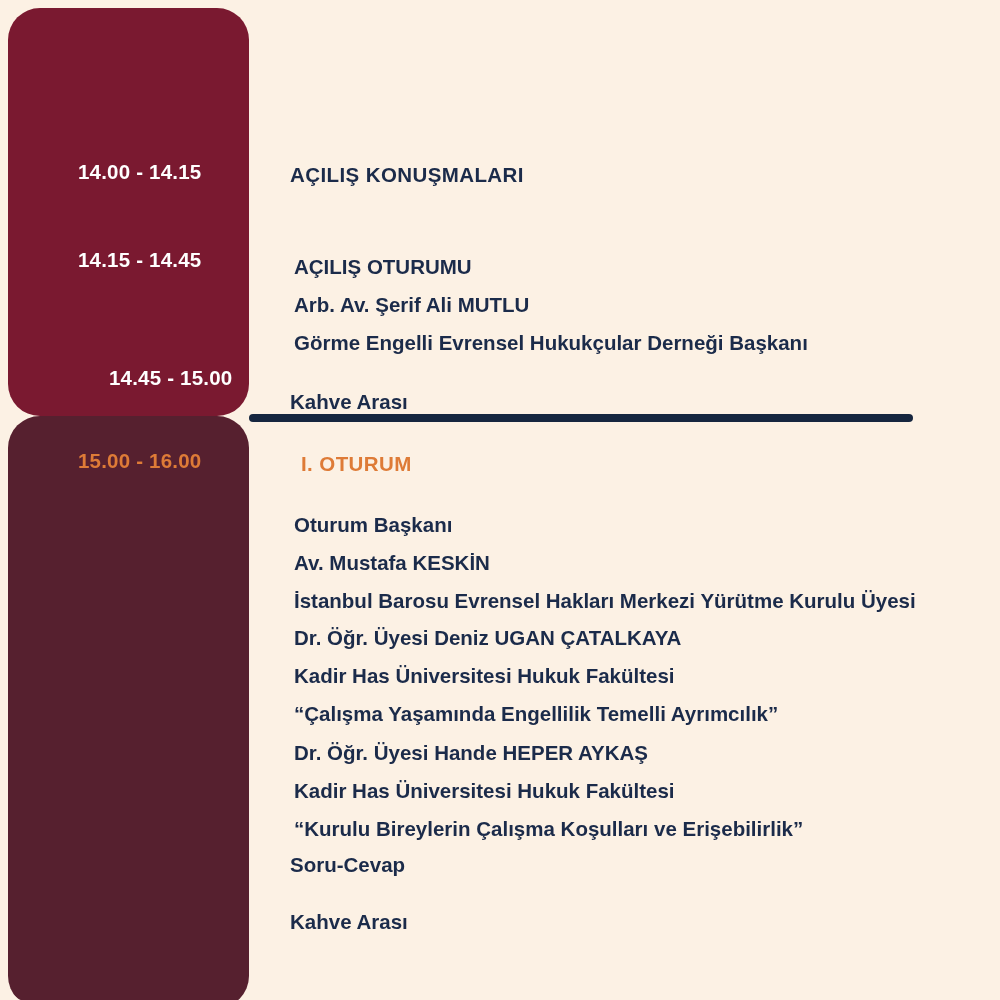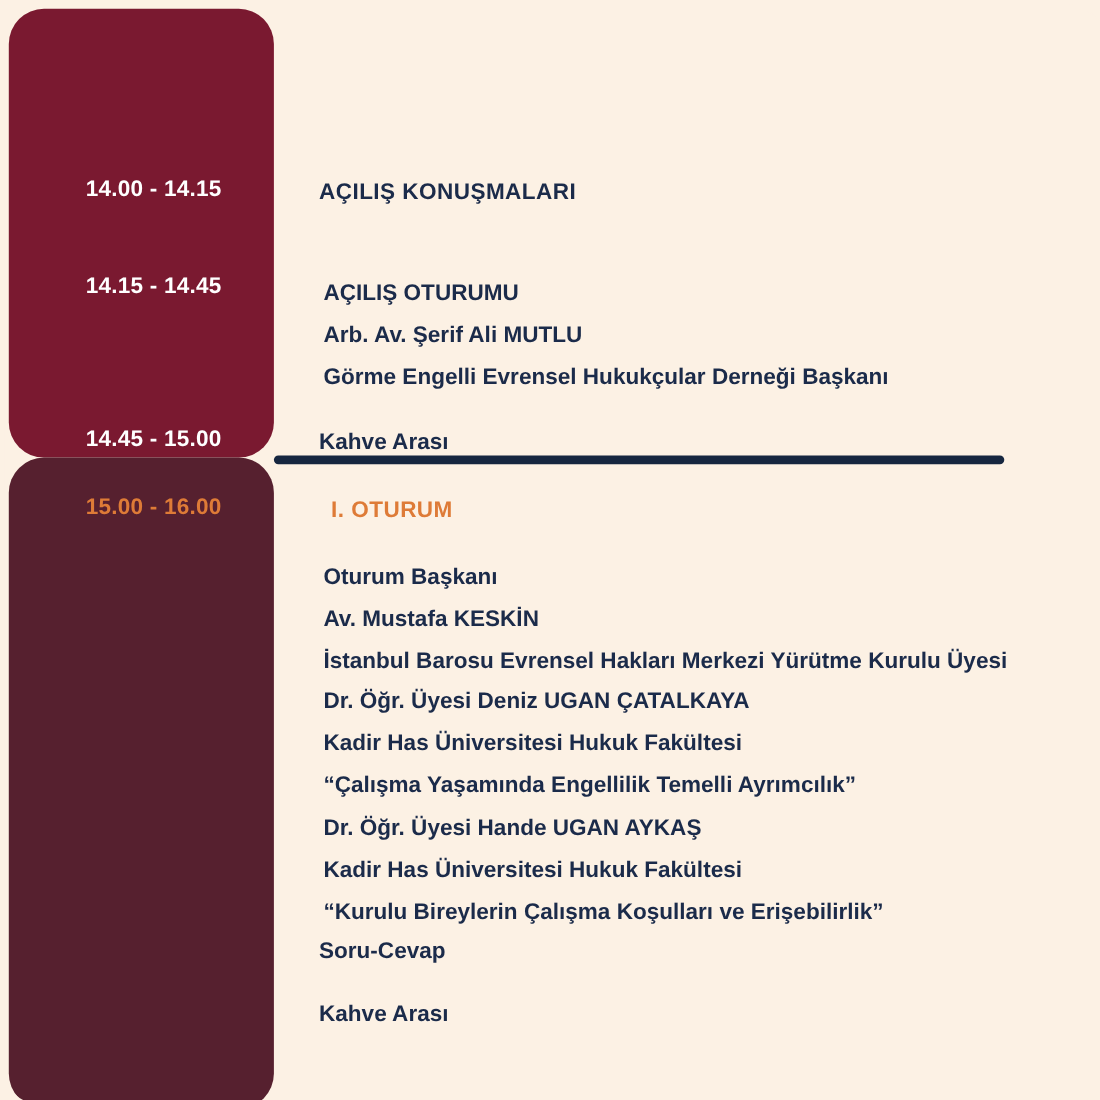--- a/index.html
+++ b/index.html
@@ -63,21 +63,21 @@
     <div class="time-col-upper"></div>
     <div class="time-col-lower"></div>
   </div>
 
   <div class="divider"></div>
 
   <div class="time-label" style="top:148px;">14.00 - 14.15</div>
 
   <div class="time-label" style="top:236px;">14.15 - 14.45</div>
 
-  <div class="time-label" style="top:375px;">14.45 - 15.00</div>
+  <div class="time-label" style="top:354px;margin-left:31px;">14.45 - 15.00</div>
 
   <div class="time-label accent" style="top:437px;">15.00 - 16.00</div>
 
   <div class="content-block caps" style="top:148px;">AÇILIŞ KONUŞMALARI</div>
 
   <div class="content-block" style="top:236px;">
     <span class="line caps">AÇILIŞ OTURUMU</span>
     <span class="line">Arb. Av. Şerif Ali MUTLU</span>
     <span class="line">Görme Engelli Evrensel Hukukçular Derneği Başkanı</span>
   </div>
@@ -92,21 +92,21 @@
     <span class="line">İstanbul Barosu Evrensel Hakları Merkezi Yürütme Kurulu Üyesi</span>
   </div>
 
   <div class="content-block" style="top:607px;">
     <span class="line">Dr. Öğr. Üyesi Deniz UGAN ÇATALKAYA</span>
     <span class="line">Kadir Has Üniversitesi Hukuk Fakültesi</span>
     <span class="line">“Çalışma Yaşamında Engellilik Temelli Ayrımcılık”</span>
   </div>
 
   <div class="content-block" style="top:722px;">
-    <span class="line">Dr. Öğr. Üyesi Hande UGAN AYKAŞ</span>
+    <span class="line">Dr. Öğr. Üyesi Hande HEPER AYKAŞ</span>
     <span class="line">Kadir Has Üniversitesi Hukuk Fakültesi</span>
     <span class="line">“Kurulu Bireylerin Çalışma Koşulları ve Erişebilirlik”</span>
   </div>
 
   <div class="content-block" style="top:838px;">Soru-Cevap</div>
 
   <div class="content-block" style="top:895px;">Kahve Arası</div>
 
 </div>
 

